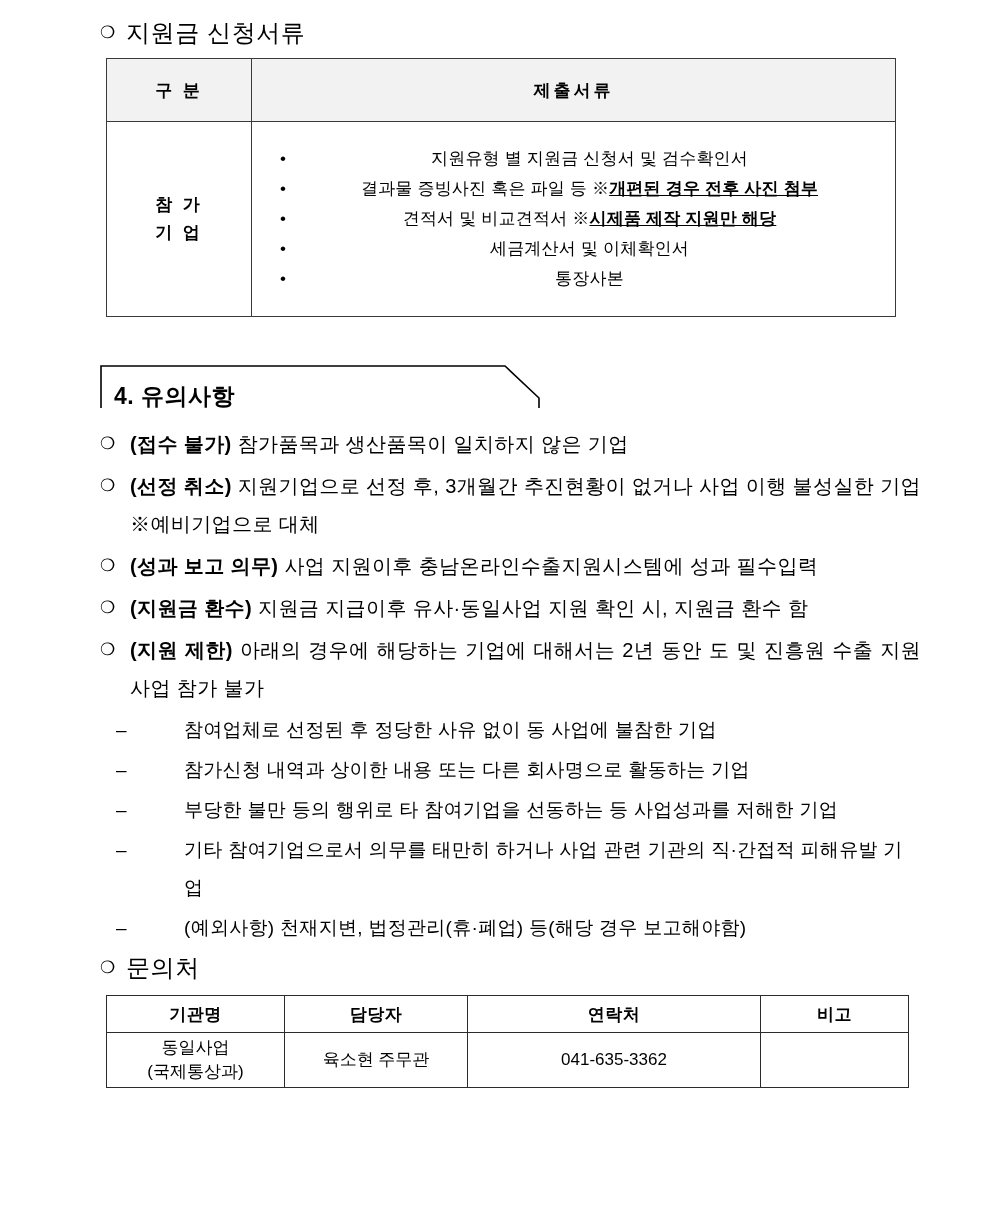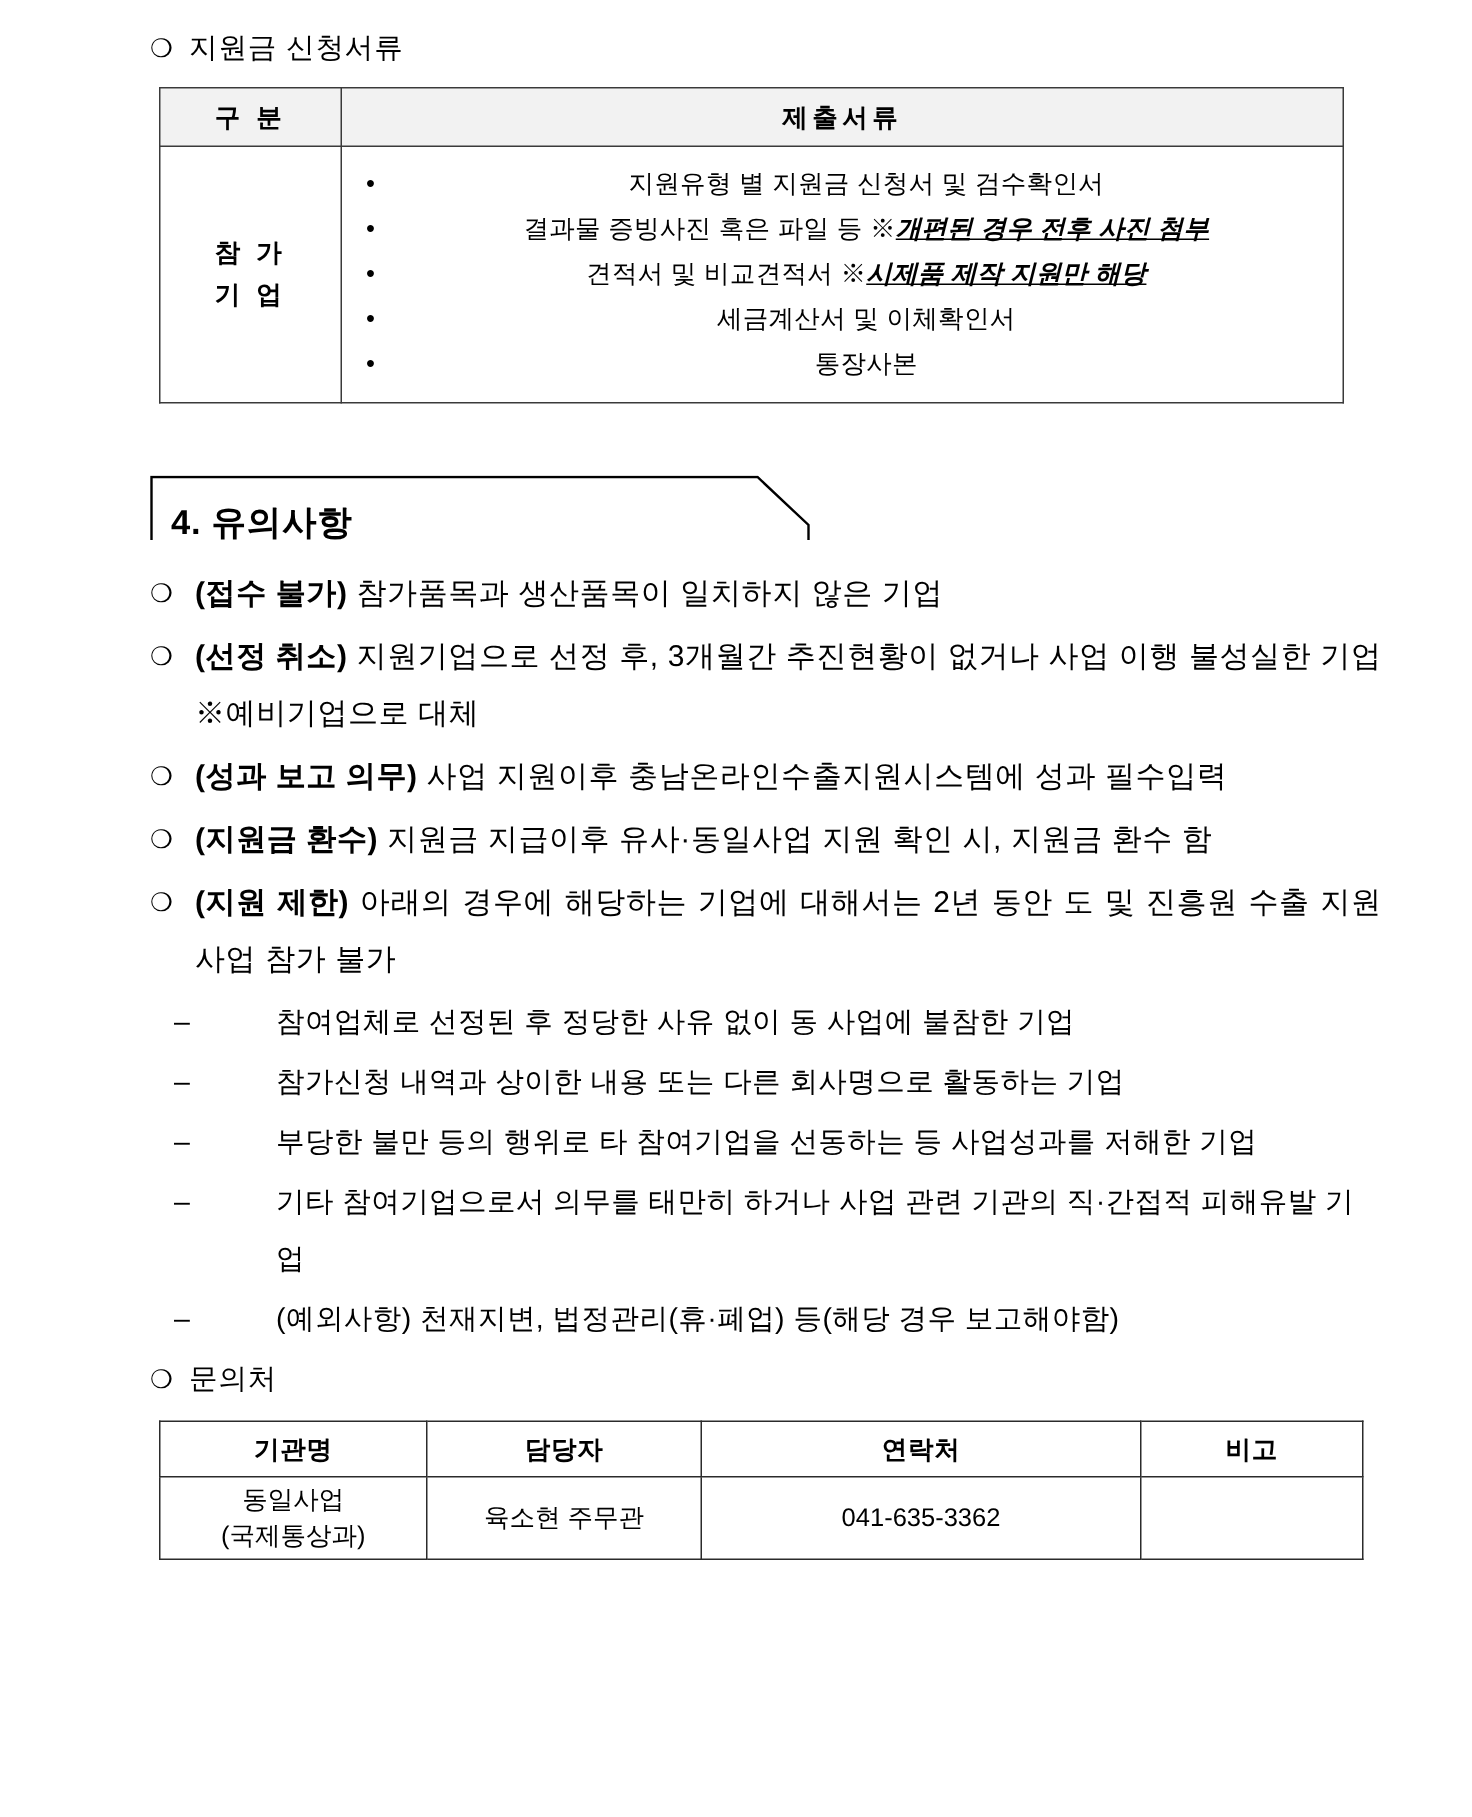--- a/index.html
+++ b/index.html
@@ -28,35 +28,35 @@
     margin: 0 0 6px 0;
   }
   .bullet-mark {
     flex: 0 0 auto;
     width: 26px;
     font-size: 17px;
     line-height: 30px;
     color: #000;
   }
   .bullet-text {
-    font-size: 19px;
+    font-size: 24px;
     line-height: 30px;
     letter-spacing: 0.6px;
   }
 
   
   .doc-table {
     border-collapse: collapse;
     width: 790px;
     margin: 10px 0 0 6px;
     table-layout: fixed;
   }
   .doc-table th, .doc-table td {
     border: 1px solid #3a3a3a;
-    padding: 0;
+    padding: 12px;
     vertical-align: middle;
   }
   .doc-table th {
     background: #f2f2f2;
     font-size: 17px;
     font-weight: bold;
     letter-spacing: 3px;
     height: 38px;
   }
   .col-gubun { width: 120px; }
@@ -82,21 +82,20 @@
   }
   .doc-list li::before {
     content: "•";
     position: absolute;
     left: 0;
     top: 0;
   }
   .u-bold-underline {
     font-weight: bold;
     text-decoration: underline;
-    font-style: italic;
   }
 
   
   .section-banner {
     position: relative;
     margin: 48px 0 16px 0;
     width: 440px;
     height: 44px;
   }
   .section-banner .edge {

